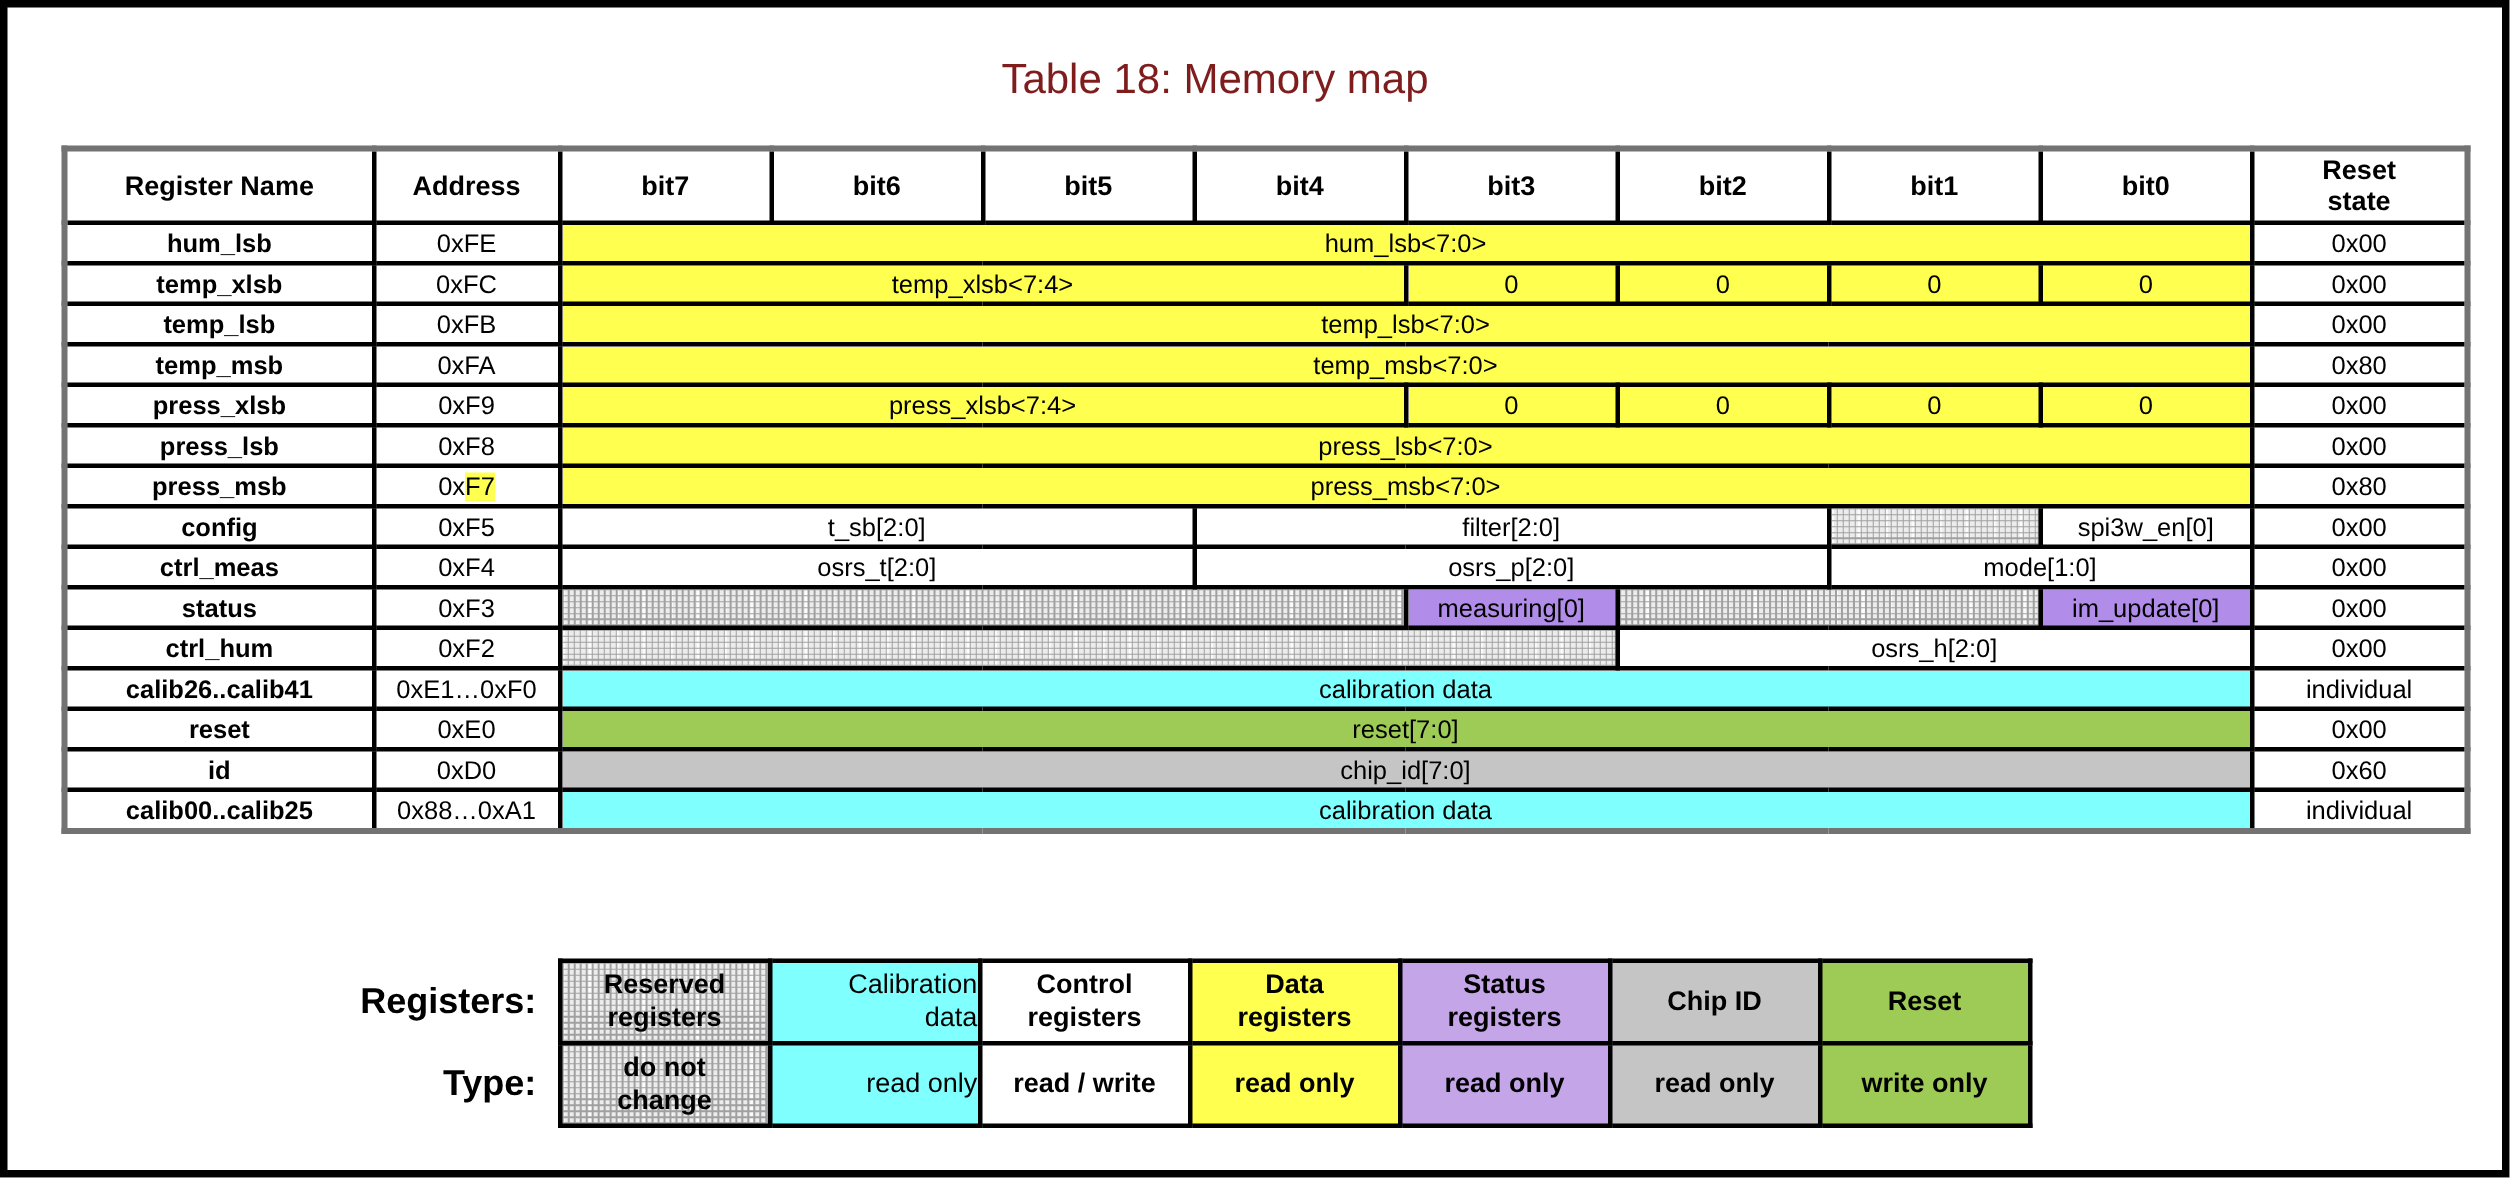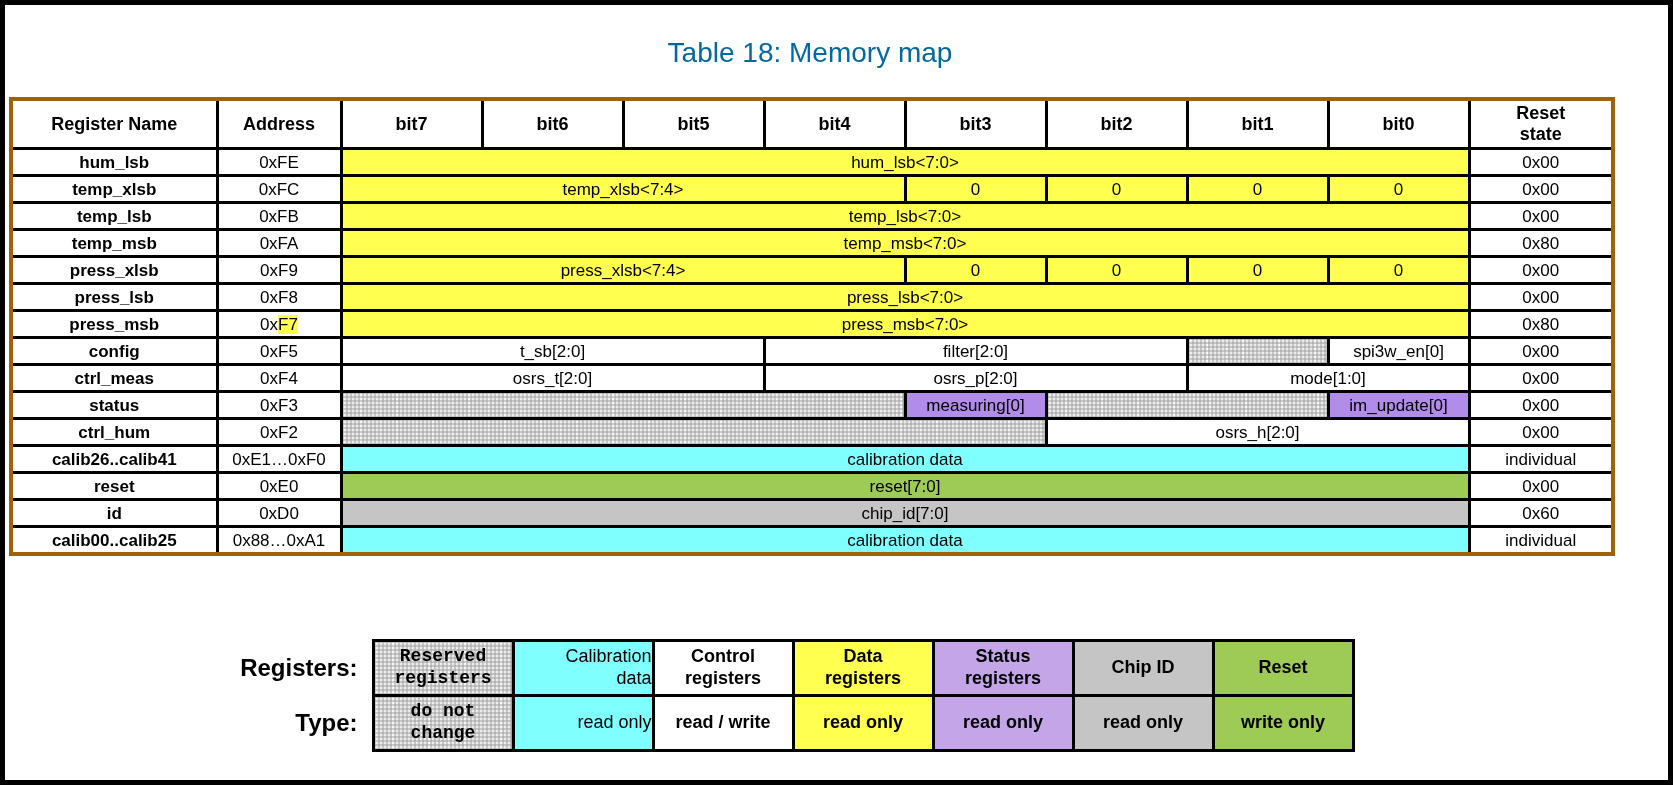--- a/index.html
+++ b/index.html
@@ -3,28 +3,28 @@
 <meta charset="utf-8">
 <style>
   html,body { margin:0; padding:0; background:#888; }
   .canvas {
     position:relative; width:1673px; height:785px; box-sizing:border-box;
     background:#fff; border:5px solid #000; overflow:hidden;
     font-family:"Liberation Sans","DejaVu Sans",sans-serif; color:#000;
   }
   .title {
     position:absolute; top:32px; left:0; width:1610px; text-align:center;
-    font-size:28px; color:#0369a1;
+    font-size:28px; color:#7f1d1d;
   }
 
   
   table.memmap {
-    position:absolute; left:4px; top:92px; width:1606px;
+    position:absolute; left:36px; top:92px; width:1606px;
     border-collapse:collapse; table-layout:fixed;
-    border:4px solid #a16207;
+    border:4px solid #737373;
   }
   table.memmap th, table.memmap td {
     border:3px solid #000; padding:0; text-align:center; vertical-align:middle;
     overflow:hidden; white-space:nowrap;
   }
   table.memmap th {
     height:46px; font-size:18px; font-weight:bold; white-space:pre-line; line-height:1.15;
   }
   table.memmap td { height:24px; font-size:17px; line-height:1.0; }
   td.regname { font-weight:bold; }
@@ -38,21 +38,20 @@
   .t-calib   { background:var(--c-calib); }
   .t-reset   { background:var(--c-reset); }
   .t-chipid  { background:var(--c-chipid); }
   .t-status-legend { background:var(--c-status-legend); }
   .t-reserved {
     background-color:var(--c-hatch-bg);
     background-image:
       repeating-linear-gradient(0deg,  var(--c-hatch-line) 0 1px, transparent 1px 4px),
       repeating-linear-gradient(90deg, var(--c-hatch-line) 0 1px, transparent 1px 4px),
       repeating-linear-gradient(90deg, rgba(255,255,255,.85) 0 2px, transparent 2px 18px);
-    font-family: Liberation Mono, monospace;
   }
 
   
   table.legend {
     position:absolute; left:20px; top:634px;
     border-collapse:collapse; table-layout:fixed;
   }
   table.legend td {
     border:3px solid #000; padding:0; text-align:center; vertical-align:middle;
     height:52px; font-size:18px; font-weight:bold; white-space:pre-line; line-height:1.2;

